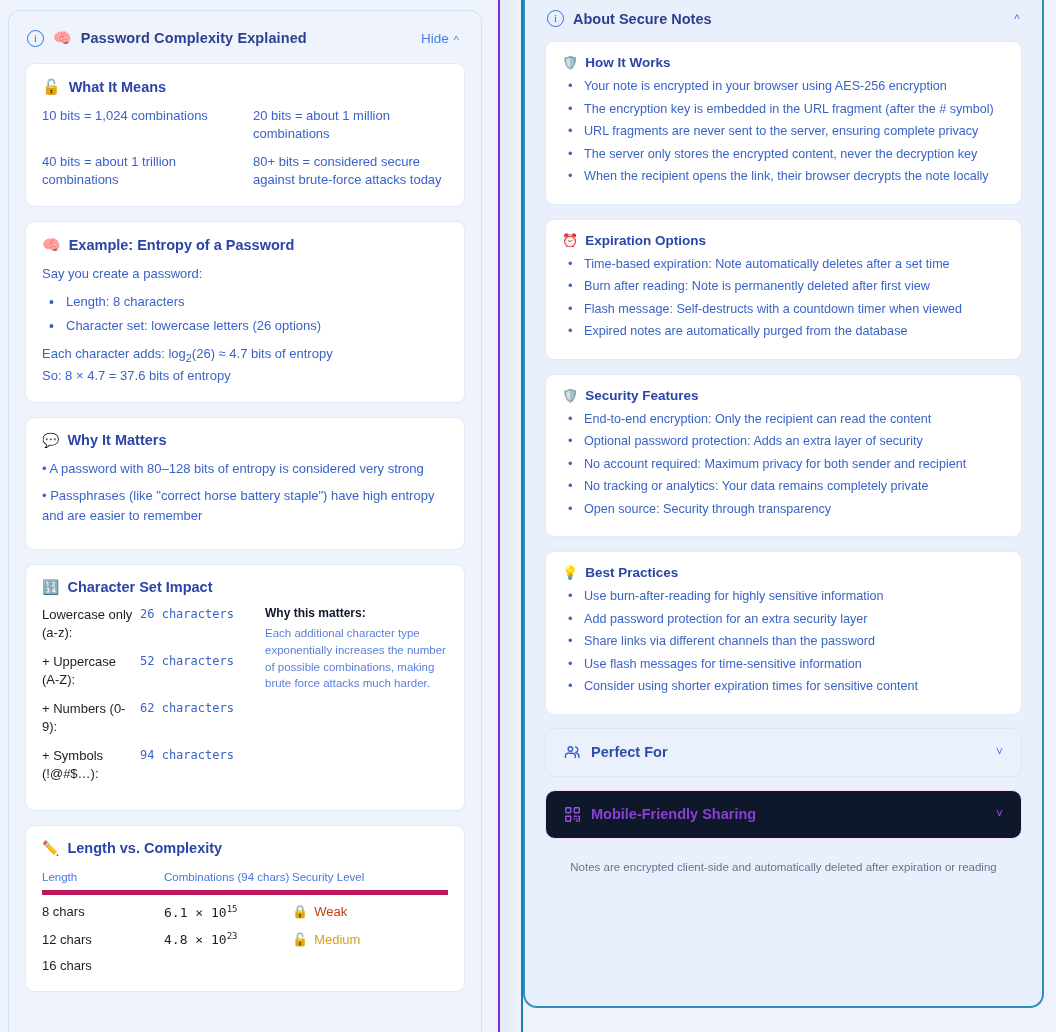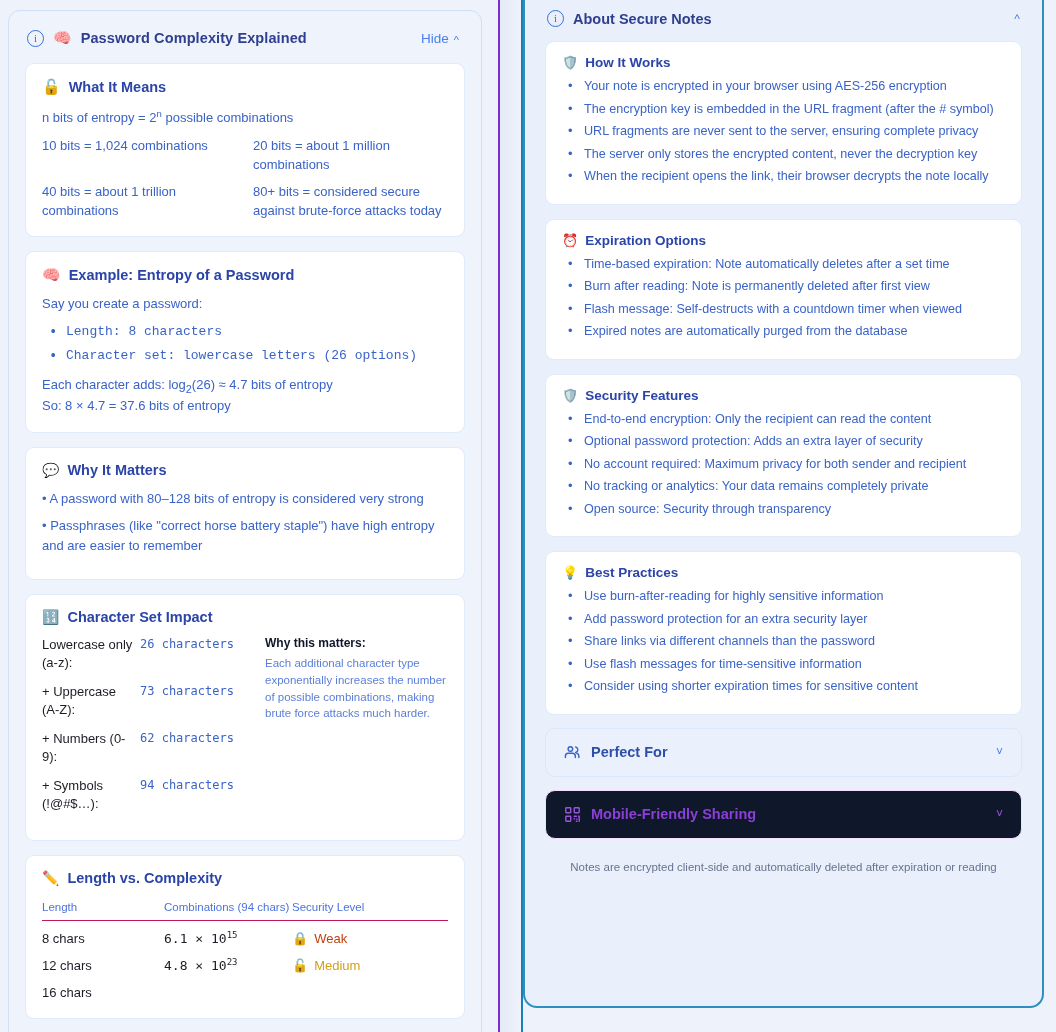--- a/index.html
+++ b/index.html
@@ -60,21 +60,21 @@
     margin-bottom: 11px;
   }
   .sub-title { font-size: 14.5px; font-weight: bold; color: #2b44a8; }
   .p-blue { color: #3a63c8; font-size: 13px; line-height: 1.45; margin-bottom: 9px; }
   .p-blue sup { font-size: 9.5px; }
 
   .two-col { display: flex; gap: 16px; }
   .two-col > div { flex: 1; color: #3a63c8; font-size: 13px; line-height: 1.42; }
   .gap8 { height: 9px; }
 
-  ul.bl { list-style: none; margin: 6px 0 9px 0; font-family: Liberation Mono, monospace; }
+  ul.bl { list-style: none; margin: 6px 0 9px 0; }
   ul.bl li {
     position: relative; padding-left: 24px; margin-bottom: 5px;
     color: #3a63c8; font-size: 13px; line-height: 1.45;
   }
   ul.bl li:before {
     content: "\2022"; position: absolute; left: 7px; top: -1px;
     color: #3a63c8; font-size: 14px;
   }
   .mono-line { color: #3a63c8; font-size: 13px; line-height: 1.5; }
 
@@ -90,21 +90,21 @@
     font-family: "DejaVu Sans Mono", monospace; padding-left: 6px;
   }
   .cs-right { flex: 1; }
   .cs-right h5 { color: #0f172a; font-size: 12px; margin-bottom: 5px; font-weight: bold; }
   .cs-right p { color: #5b7fd8; font-size: 11.5px; line-height: 1.45; }
 
   
   table.len { width: 100%; border-collapse: collapse; margin-top: 4px; }
   table.len th {
     text-align: left; color: #4a74dd; font-size: 11.5px; font-weight: normal;
-    padding: 4px 0 7px 0; border-bottom: 1px solid #be185d;
+    padding: 4px 0 7px 0; border-bottom: 5px solid #be185d;
   }
   table.len td { padding: 9px 0 2px 0; font-size: 13px; color: #1d1d26; vertical-align: middle; }
   td.comb { font-family: "DejaVu Sans Mono", monospace; font-size: 11.5px; color: #1d1d26; }
   td.comb sup { font-size: 9px; }
   .lvl { display: flex; align-items: center; gap: 6px; font-size: 13px; }
 
   
   .div-purple {
     position: absolute; left: 498px; top: 0; width: 2px; height: 1032px;
     background: #7b2fd1; z-index: 5;
@@ -187,23 +187,20 @@
           <span>Hide</span>
           <span class="chev">^</span>
         </span>
       </div>
 
       <div class="subcard">
         <div class="sub-head">
           <span class="emoji" style="font-size:15px;">🔓</span>
           <span class="sub-title">What It Means</span>
         </div>
-        <div class="p-blue">
-          <span>n bits of entropy = 2</span><sup>n</sup><span> possible combinations</span>
-        </div>
         <div class="two-col">
           <div>10 bits = 1,024 combinations</div>
           <div>20 bits = about 1 million combinations</div>
         </div>
         <div class="gap8"></div>
         <div class="two-col">
           <div>40 bits = about 1 trillion combinations</div>
           <div>80+ bits = considered secure against brute-force attacks today</div>
         </div>
       </div>
@@ -239,21 +236,21 @@
           <span class="sub-title">Character Set Impact</span>
         </div>
         <div class="cs-wrap">
           <div class="cs-left">
             <div class="cs-row">
               <div class="cs-label">Lowercase only (a-z):</div>
               <div class="cs-val">26 characters</div>
             </div>
             <div class="cs-row">
               <div class="cs-label">+ Uppercase (A-Z):</div>
-              <div class="cs-val">73 characters</div>
+              <div class="cs-val">52 characters</div>
             </div>
             <div class="cs-row">
               <div class="cs-label">+ Numbers (0-9):</div>
               <div class="cs-val">62 characters</div>
             </div>
             <div class="cs-row">
               <div class="cs-label">+ Symbols (!@#$…):</div>
               <div class="cs-val">94 characters</div>
             </div>
           </div>

